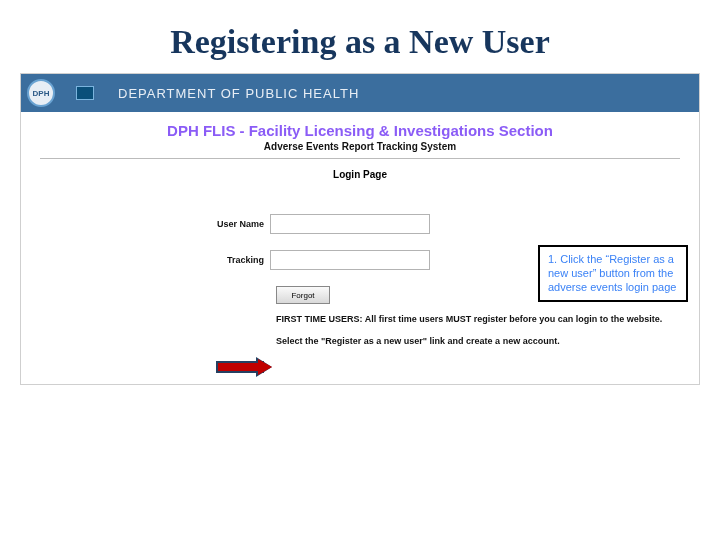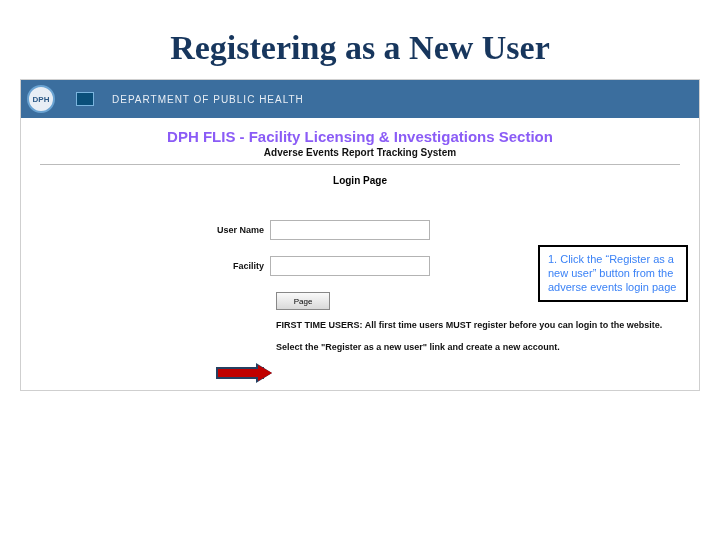--- a/index.html
+++ b/index.html
@@ -1,25 +1,25 @@
 <!DOCTYPE html>
 <html><head>
 <meta charset="utf-8">
 <style>
   * { box-sizing: border-box; margin: 0; padding: 0; }
   html, body { width: 720px; height: 540px; background: #fff; font-family: Arial, Helvetica, sans-serif; }
-  .slide { width: 720px; height: 540px; position: relative; padding: 29px 20px 10px 20px; }
+  .slide { width: 720px; height: 540px; position: relative; padding: 23px 20px 10px 20px; }
   .title { font-family: Georgia, 'Times New Roman', serif; font-size: 34px; font-weight: bold; color: #17365d; text-align: center; margin-bottom: 12px; }
   .app-window { border: 1px solid #cfcfcf; width: 680px; margin: 0 auto; background: #fff; }
   .header-bar { background: #3b6e9e; color: #fff; display: flex; align-items: center; height: 38px; padding: 0 6px; }
   .logo-wrap { display: flex; align-items: center; gap: 21px; }
   .logo-circle { width: 28px; height: 28px; border-radius: 50%; background: #e8eef5; border: 2px solid #6aa3d2; display: flex; align-items: center; justify-content: center; }
   .logo-circle span { font-size: 8px; font-weight: bold; color: #2d5a87; }
   .logo-sq { width: 18px; height: 14px; background: #0a4f7a; border: 1px solid #7bb4de; }
-  .dept-name { font-family: 'Trebuchet MS', sans-serif; font-size: 10px; letter-spacing: 1px; margin-left: 18px; color: #e8eef5; }
+  .dept-name { font-family: 'Trebuchet MS', sans-serif; font-size: 13px; letter-spacing: 1px; margin-left: 24px; color: #e8eef5; }
   .app-body { background: #fff; padding: 6px 0 10px 0; position: relative; }
   .app-title { text-align: center; font-family: 'Arial Narrow', Arial, sans-serif; font-size: 15px; font-weight: bold; color: #8b5cf6; margin-top: 4px; }
   .app-subtitle { text-align: center; font-size: 10px; font-weight: bold; color: #111; margin-top: 2px; }
   .line-sep { border: none; border-top: 1px solid #bbb; margin: 6px auto; width: 640px; }
   .login-title { text-align: center; font-size: 10px; font-weight: bold; margin-top: 10px; }
   .form-area { width: 640px; margin: 34px auto 0 auto; font-size: 9px; font-weight: bold; color: #111; }
   .form-row { display: flex; align-items: center; margin-bottom: 16px; }
   .form-lbl { width: 230px; text-align: right; padding-right: 6px; }
   .form-inp { width: 160px; height: 20px; border: 1px solid #b3b3b3; background: #fff; }
   .login-btn { margin-left: 236px; width: 54px; height: 18px; background: linear-gradient(#fafafa,#d9d9d9); border: 1px solid #888; font-size: 8px; cursor: pointer; }
@@ -55,24 +55,24 @@
       <div class="app-subtitle">Adverse Events Report Tracking System</div>
       <hr class="line-sep">
       <div class="login-title">Login Page</div>
 
       <div class="form-area">
         <div class="form-row">
           <div class="form-lbl">User Name</div>
           <input class="form-inp" type="text" style="">
         </div>
         <div class="form-row">
-          <div class="form-lbl">Facility</div>
+          <div class="form-lbl">Tracking</div>
           <input class="form-inp" type="password" style="">
         </div>
-        <button class="login-btn">Page</button>
+        <button class="login-btn">Forgot</button>
 
         <div class="hint-text">FIRST TIME USERS: All first time users MUST register before you can login to the website.</div>
         <div class="hint-text" style="margin-top:12px;">Select the "Register as a new user" link and create a new account.</div>
 
         <div class="arrow-row">
           <div class="arrow">
             <div class="arrow-head-outline"></div>
             <div class="arrow-body"></div>
             <div class="arrow-head"></div>
           </div>

